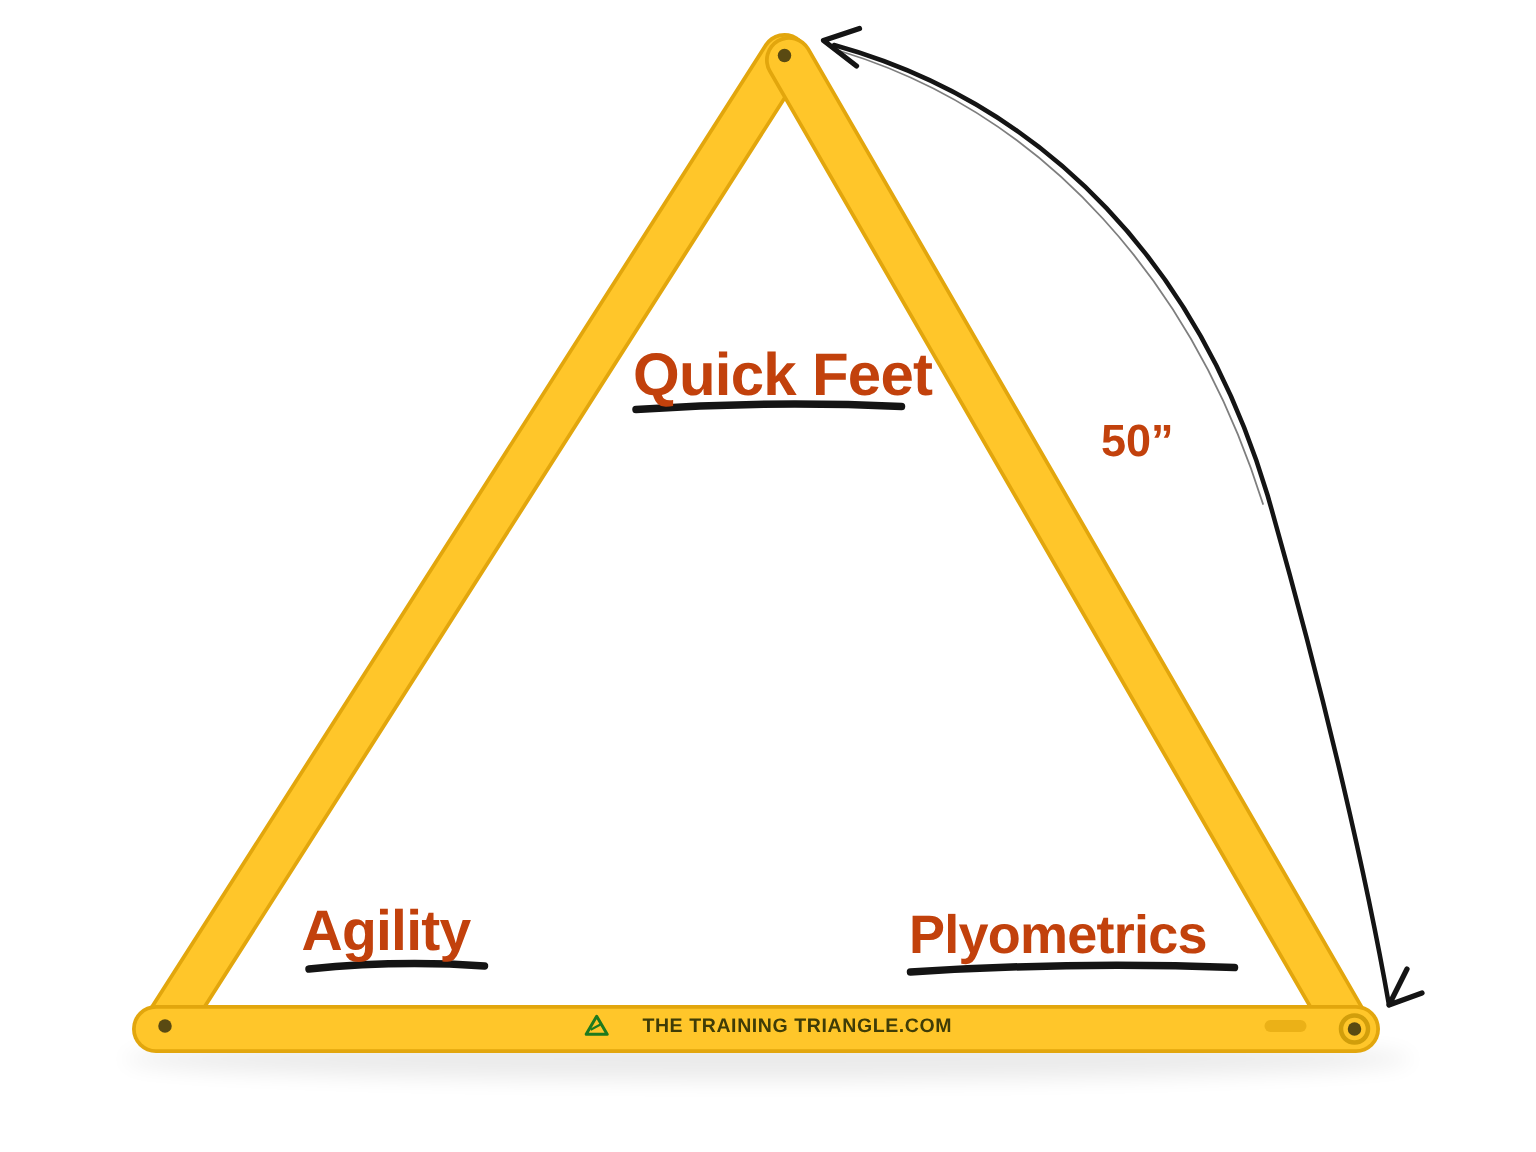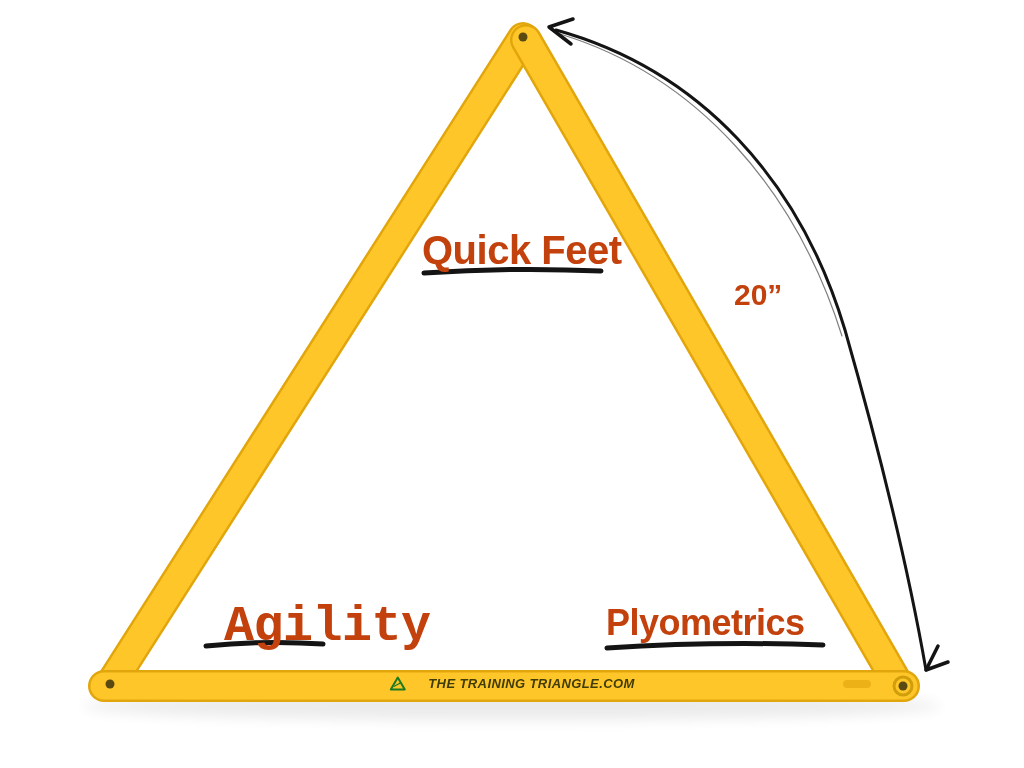--- a/index.html
+++ b/index.html
@@ -18,31 +18,30 @@
   }
   .label {
     position: absolute;
     font-weight: 800;
     color: #c2410c;
     letter-spacing: -0.5px;
     white-space: nowrap;
     line-height: 1;
   }
   .label-top        { left: 422px; top: 230px; font-size: 40px; }
-  .label-left       { left: 224px; top: 602px; font-size: 50px; font-family: Liberation Mono, monospace; }
+  .label-left       { left: 201px; top: 602px; font-size: 38px; }
   .label-right      { left: 606px; top: 605px; font-size: 36px; }
   .label-measure    { left: 734px; top: 280px; font-size: 30px; letter-spacing: 0; }
   .brand {
     position: absolute;
     left: 50%;
     top: 676px;
     transform: translateX(-50%);
     display: flex;
     gap: 22px;
-    font-style: italic;
   }
   .brand-text {
     font-size: 13px;
     font-weight: bold;
     color: #3f3c07;
     letter-spacing: 0.4px;
     white-space: nowrap;
   }
 </style>
 </head>
@@ -93,21 +92,21 @@
     </g>
 
     <path d="M 424 273 Q 512 267, 601 271" stroke="#141414" stroke-width="5" fill="none" stroke-linecap="round"></path>
     <path d="M 206 646 Q 265 640, 323 644" stroke="#141414" stroke-width="5" fill="none" stroke-linecap="round"></path>
     <path d="M 607 648 Q 715 641, 823 645" stroke="#141414" stroke-width="5" fill="none" stroke-linecap="round"></path>
   </svg>
 
   <div class="label label-top">Quick Feet</div>
   <div class="label label-left">Agility</div>
   <div class="label label-right">Plyometrics</div>
-  <div class="label label-measure">20”</div>
+  <div class="label label-measure">50”</div>
 
   <div class="brand">
     <svg width="17" height="15" viewBox="0 0 17 15" aria-hidden="true">
       <path d="M 8.5 1.5 L 15.5 13.5 L 1.5 13.5 Z" fill="none" stroke="#1e7a1e" stroke-width="2" stroke-linejoin="round"></path>
       <line x1="4.5" y1="10.5" x2="11" y2="7" stroke="#1e7a1e" stroke-width="1.4"></line>
     </svg>
     <span class="brand-text">THE TRAINING TRIANGLE.COM</span>
   </div>
 
 </div>

